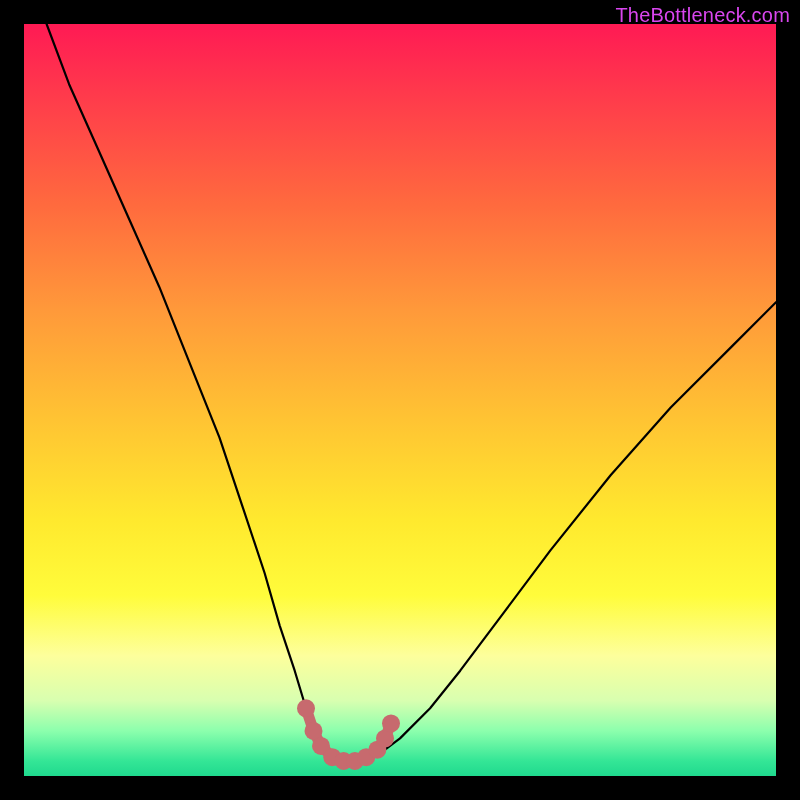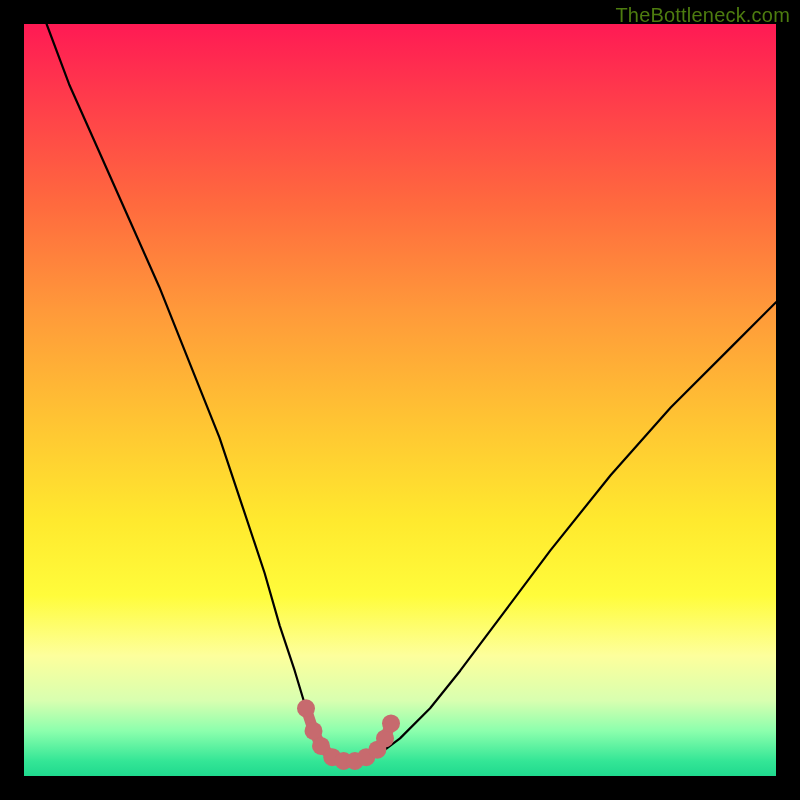--- a/index.html
+++ b/index.html
@@ -23,21 +23,21 @@
       #d8ffb0 90%,
       #8cffad 94%,
       #34e696 98%,
       #1fd98e 100%
     );
   }
   .watermark {
     position: absolute;
     top: 4px;
     right: 10px;
-    color: #4d7c0f;
+    color: #d946ef;
     font-size: 20px;
     font-weight: 500;
     letter-spacing: 0.2px;
     z-index: 3;
   }
   svg.plot {
     position: absolute;
     left: 0; top: 0;
     width: 752px; height: 752px;
     z-index: 2;

